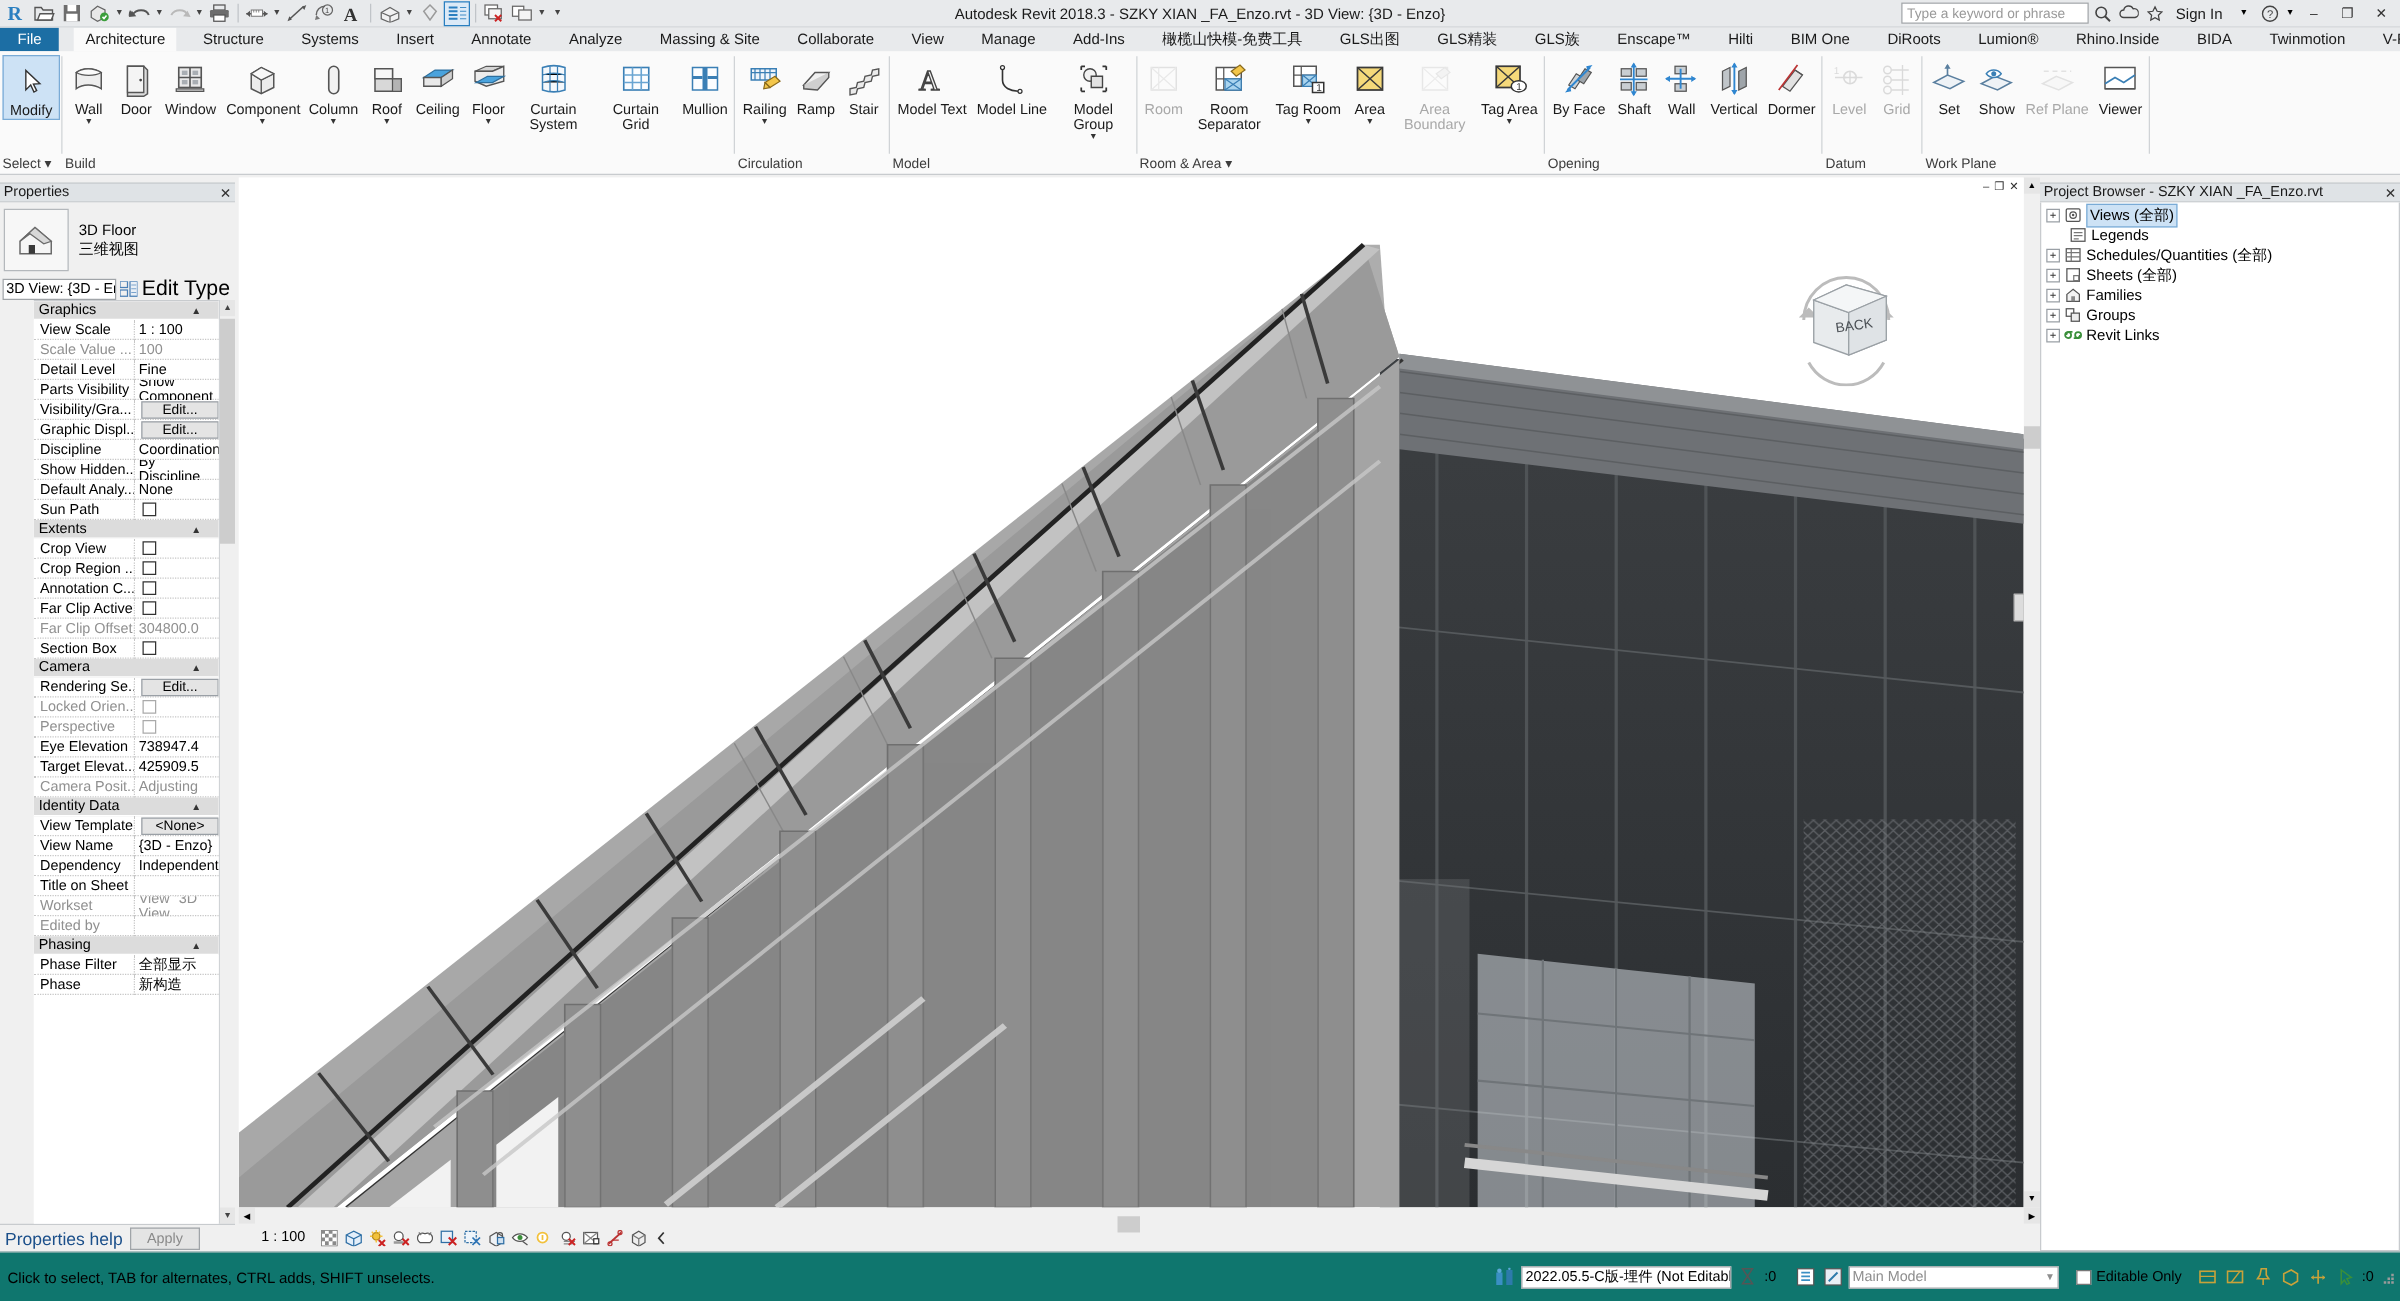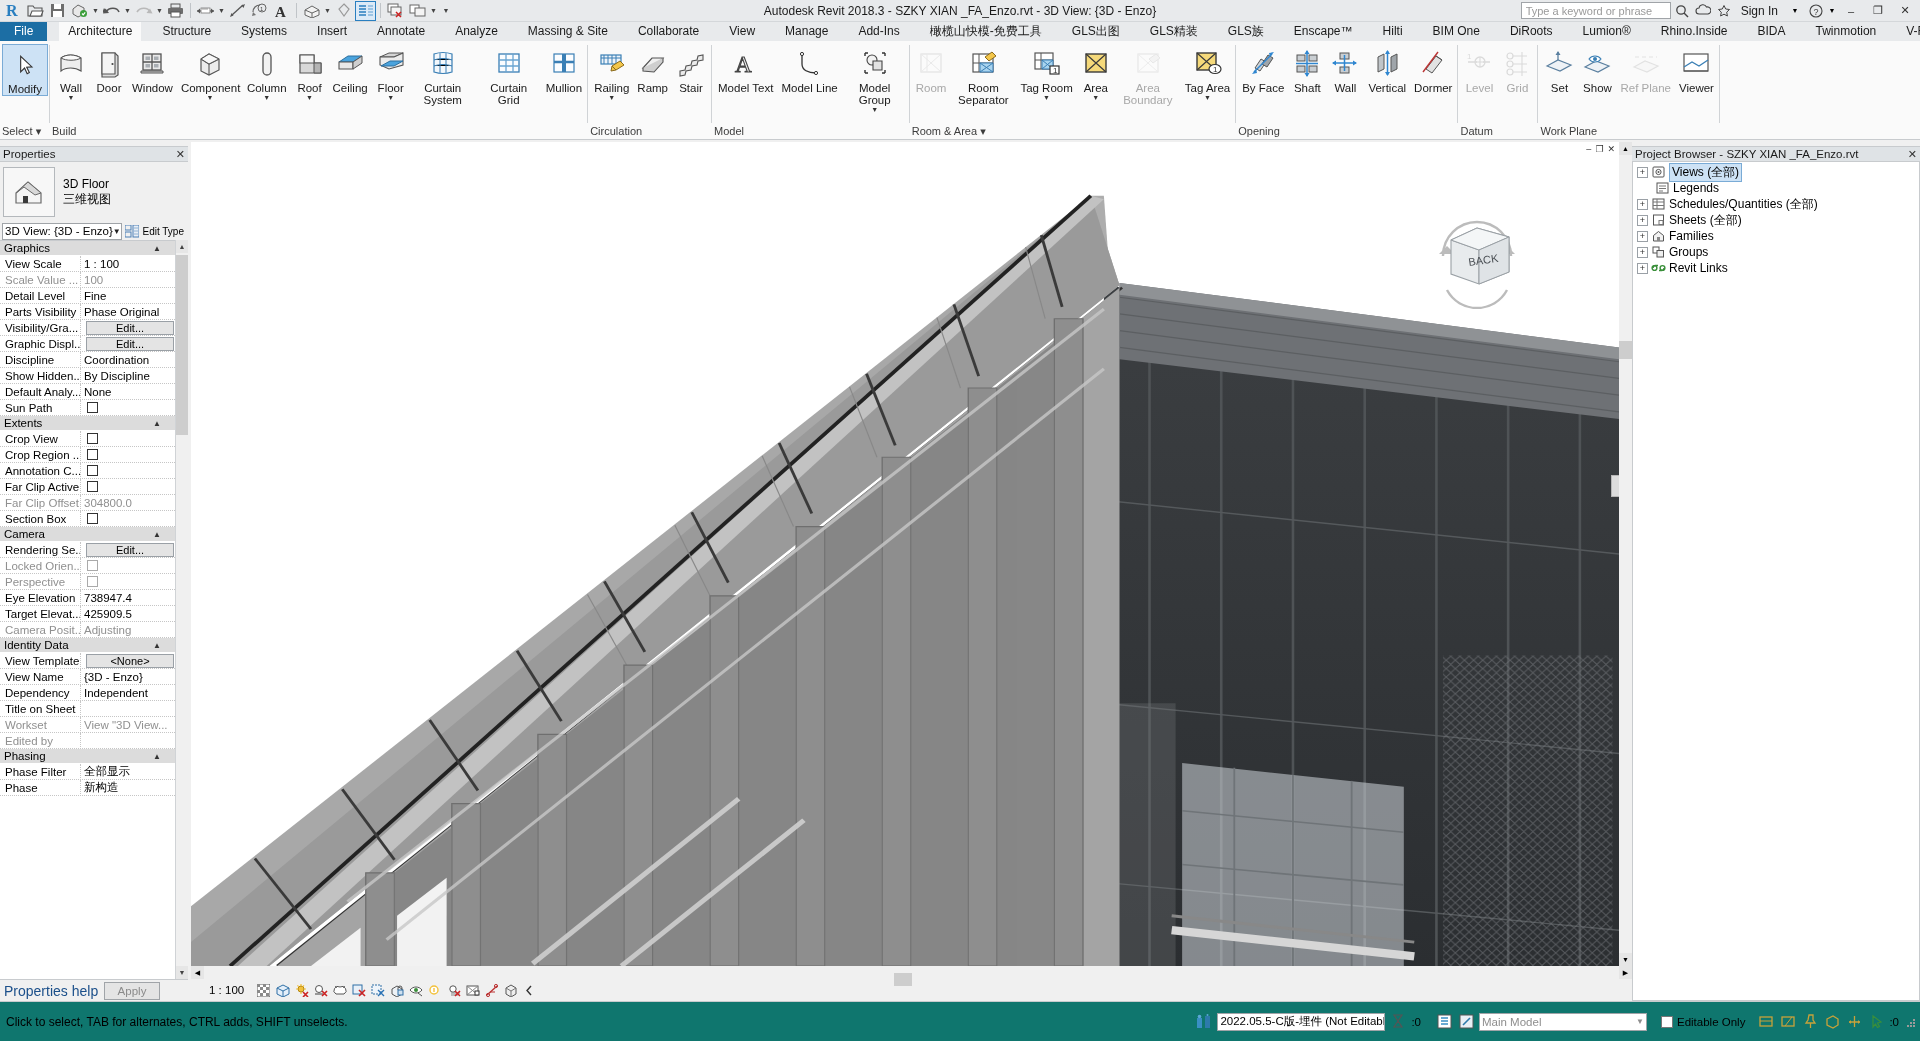--- a/index.html
+++ b/index.html
@@ -91,21 +91,21 @@
     width: 52px; height: 50px; border: 1px solid #b4b8bc; background: #f7f7f7;
     display:flex;align-items:center;justify-content:center; flex:none;
   }
   .typesel .tx { margin-left: 8px; font-size: 12px; line-height: 15px; }
   .typerow { display:flex; align-items:center; height: 18px; padding: 0 2px; gap:3px; }
   .typerow .combo {
     flex: 1; height: 17px; background: #fff; border: 1px solid #a0a4a8; font-size:11.5px;
     display:flex; align-items:center; padding: 0 2px; overflow:hidden; white-space:nowrap;
   }
   .typerow .combo .arr { margin-left:auto; font-size:8px; color:#222;}
-  .typerow .edittype { display:flex;align-items:center;gap:3px; font-size:10px; padding-right:2px;}
+  .typerow .edittype { display:flex;align-items:center;gap:3px; font-size:17px; padding-right:2px;}
   .proptable { flex: 1; overflow: hidden; border-top:1px solid #c8cbce; background:#fff; position:relative;}
   .grpRow { height: 15px; background: #dcdcdc; font-size: 11.5px; display:flex;align-items:center;
             padding-left: 4px; border-bottom:1px solid #fff;}
   .grpRow .chev { margin-left:auto; margin-right: 14px; font-size: 8px; color:#333; }
   .pRow { height: 16px; display: flex; align-items: center; font-size: 11.5px; border-bottom: 1px dotted #c6c6c6;}
   .pRow .k { width: 80px; padding-left: 5px; white-space: nowrap; overflow:hidden; }
   .pRow .v { flex: 1; padding-left: 3px; border-left: 1px dotted #c6c6c6; height:16px; display:flex;align-items:center; overflow:hidden;}
   .pRow.gray .k, .pRow.gray .v { color: #909090; }
   .pRow .cbx { width: 11px; height: 11px; border: 1px solid #333; background:#fff; margin-left:3px;}
   .pRow.gray .cbx { border-color:#aaa; }
@@ -796,21 +796,21 @@
         <div class="edittype">
           <svg width="14" height="13" viewBox="0 0 14 13">
               <rect x="0" y="0" width="6" height="5" fill="none" stroke="#4a7fb5"></rect>
               <rect x="0" y="7" width="6" height="5" fill="none" stroke="#4a7fb5"></rect>
               <rect x="8" y="0" width="6" height="12" fill="#e9eff6" stroke="#4a7fb5"></rect>
               <path d="M9 3h4M9 6h4M9 9h4" stroke="#7aa3cc" stroke-width=".8"></path>
             </svg>
           <span>Edit Type</span>
         </div>
       </div>
-      <div style="display:flex;flex:1;min-height:0;">
+      <div style="display:flex;flex:1;min-height:0;margin-left:27px;">
         <div class="proptable" id="propgrid">
             <div class="grpRow">
               <span>Graphics</span>
               <span class="chev">▲</span>
             </div>
             <div class="pRow">
               <div class="k">View Scale</div>
               <div class="v">
                 <span>1 : 100</span>
               </div>
@@ -823,21 +823,21 @@
             </div>
             <div class="pRow">
               <div class="k">Detail Level</div>
               <div class="v">
                 <span>Fine</span>
               </div>
             </div>
             <div class="pRow">
               <div class="k">Parts Visibility</div>
               <div class="v">
-                <span>Phase Original</span>
+                <span>Show Component</span>
               </div>
             </div>
             <div class="pRow">
               <div class="k">Visibility/Gra...</div>
               <div class="v">
                 <span class="btnv">Edit...</span>
               </div>
             </div>
             <div class="pRow">
               <div class="k">Graphic Displ...</div>

